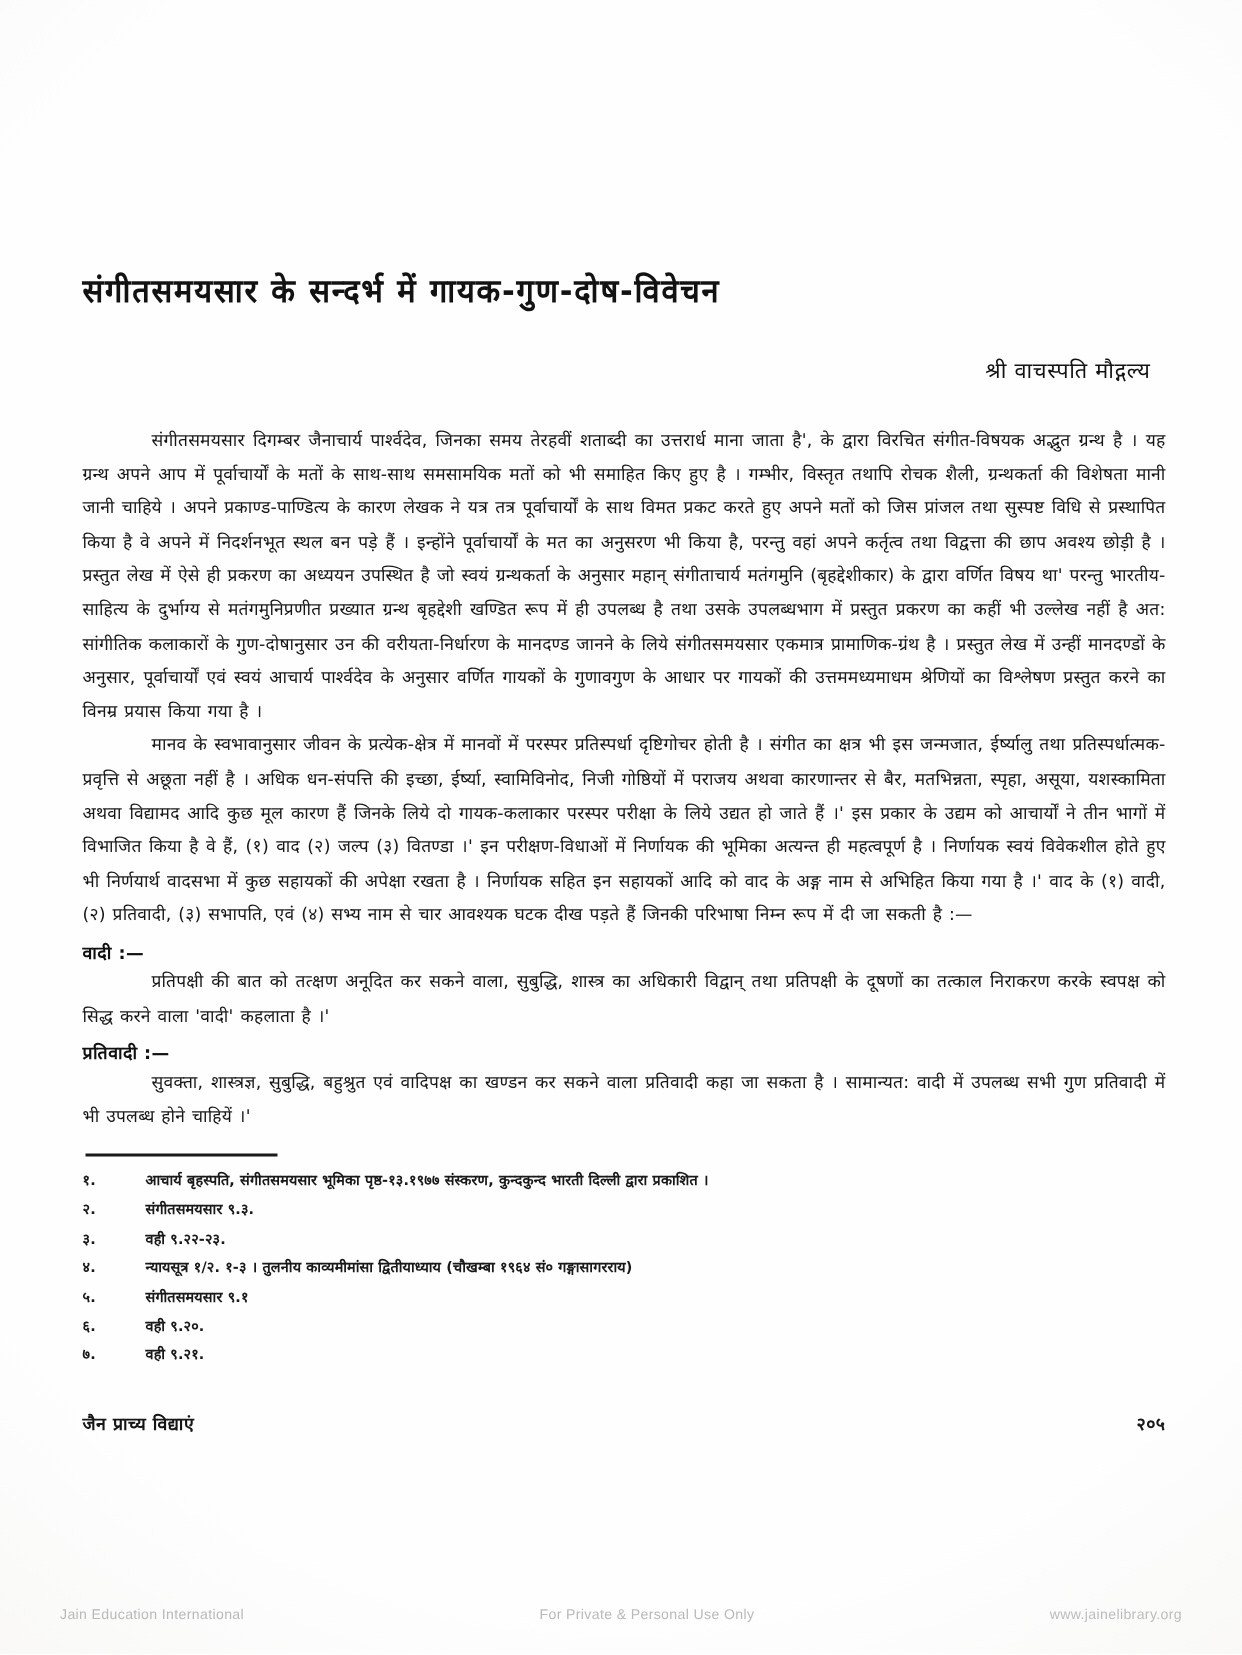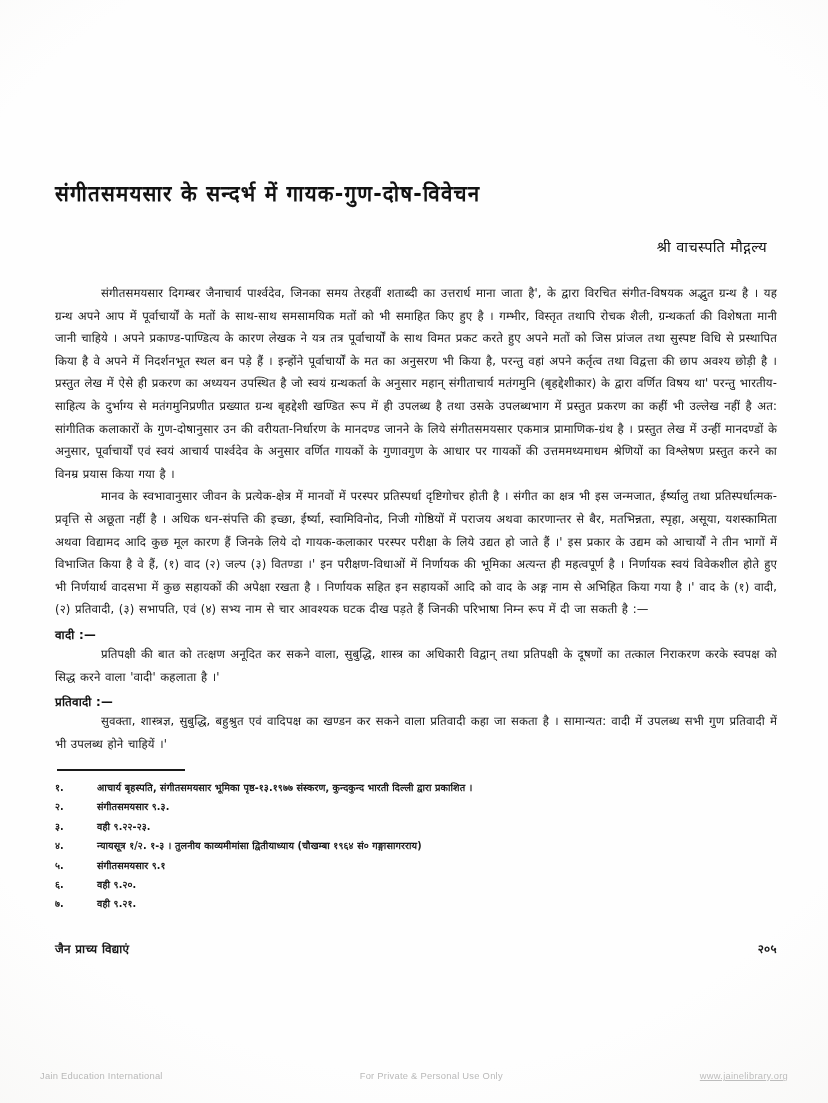--- a/index.html
+++ b/index.html
@@ -146,21 +146,21 @@
     display: flex;
     justify-content: space-between;
     align-items: baseline;
     padding: 0 40px;
     font-family: "Liberation Sans", sans-serif;
     font-size: 9.4px;
     color: #b9b9b9;
     letter-spacing: 0.25px;
     z-index: 6;
   }
-  .watermark .wm-right { color: #bdbdbd; text-decoration: underline; }
+  .watermark .wm-right { color: #bdbdbd; }
 </style>
 </head>
 <body>
 
 <div id="page">
 
   <div class="content">
 
     <h1 class="doc-title">संगीतसमयसार के  सन्दर्भ  में  गायक-गुण-दोष-विवेचन</h1>
 

